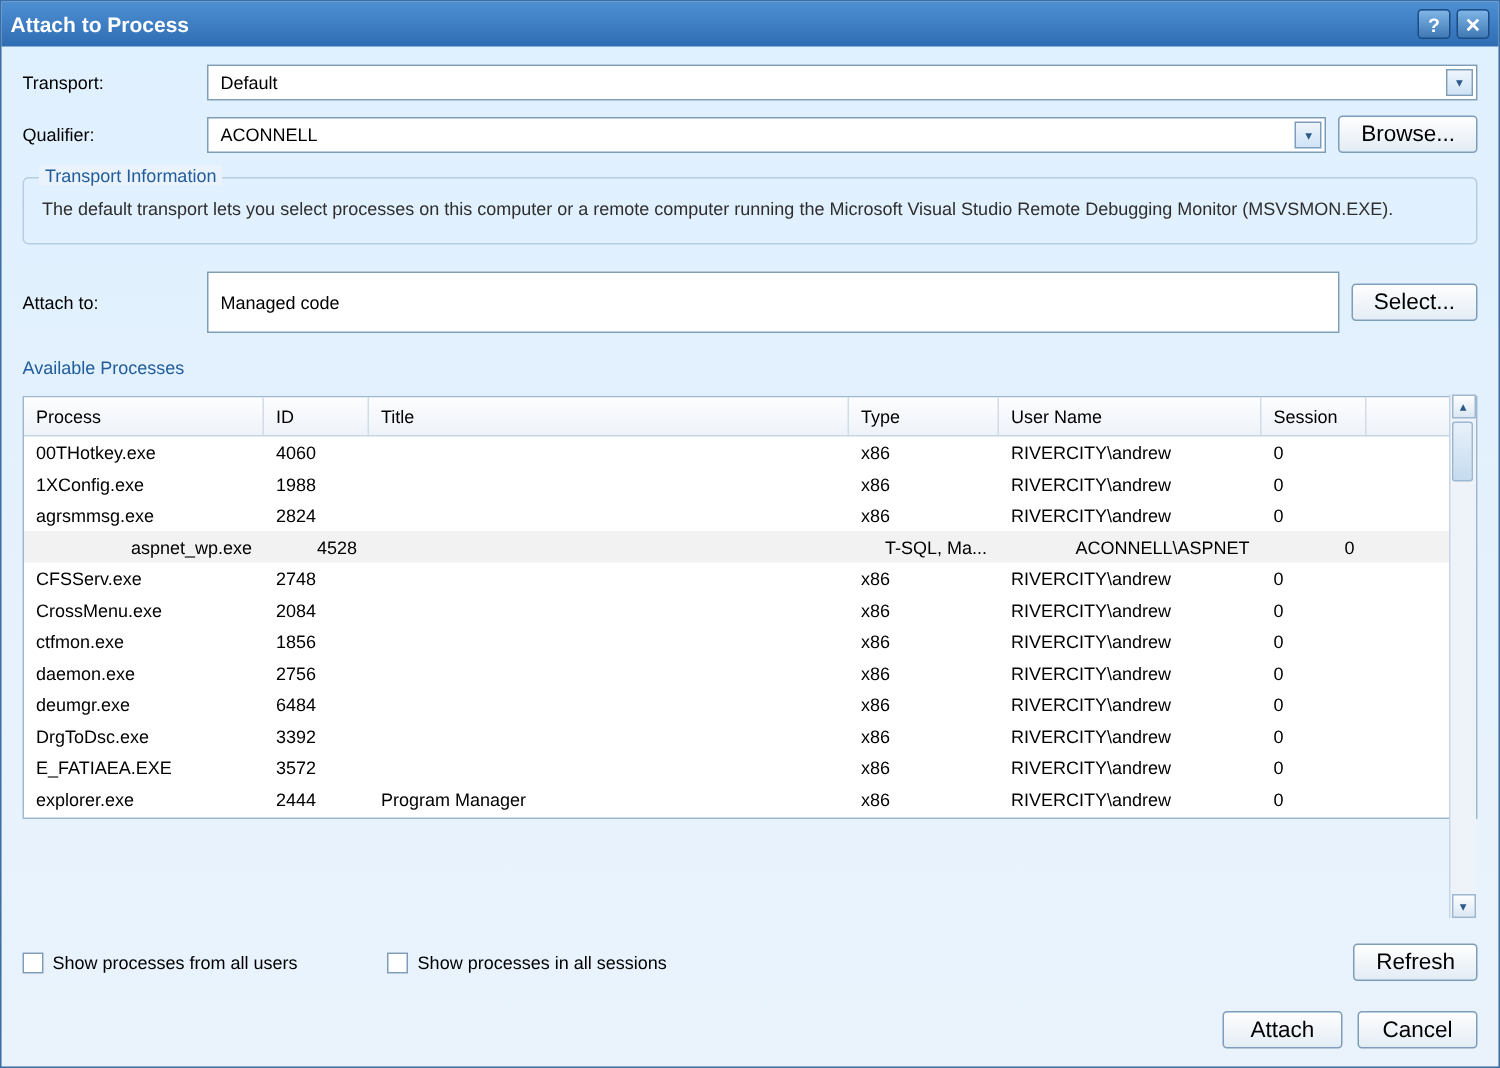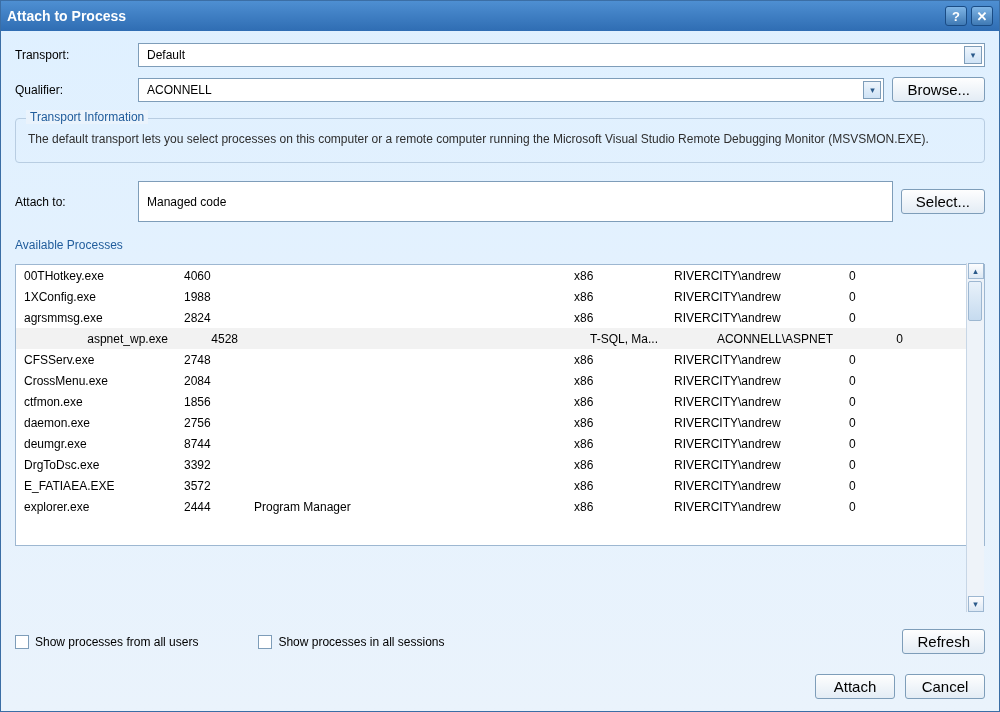--- a/index.html
+++ b/index.html
@@ -200,20 +200,28 @@
       <div class="textfield">
         <span>Managed code</span>
       </div>
       <div class="btn">Select...</div>
     </div>
 
     <div style="color:#215d9c;margin-top:6px">Available Processes</div>
 
     <div class="listcontainer">
       <div class="listwrap">
+        <div class="listheader">
+          <div class="hc">Process</div>
+          <div class="hc">ID</div>
+          <div class="hc">Title</div>
+          <div class="hc">Type</div>
+          <div class="hc">User Name</div>
+          <div class="hc">Session</div>
+        </div>
         <div class="listbody" id="listbody">
             <div class="listrow">
               <div>00THotkey.exe</div>
               <div>4060</div>
               <div></div>
               <div>x86</div>
               <div>RIVERCITY\andrew</div>
               <div>0</div>
             </div>
             <div class="listrow">
@@ -267,21 +275,21 @@
             <div class="listrow">
               <div>daemon.exe</div>
               <div>2756</div>
               <div></div>
               <div>x86</div>
               <div>RIVERCITY\andrew</div>
               <div>0</div>
             </div>
             <div class="listrow">
               <div>deumgr.exe</div>
-              <div>8744</div>
+              <div>6484</div>
               <div></div>
               <div>x86</div>
               <div>RIVERCITY\andrew</div>
               <div>0</div>
             </div>
             <div class="listrow">
               <div>DrgToDsc.exe</div>
               <div>3392</div>
               <div></div>
               <div>x86</div>

